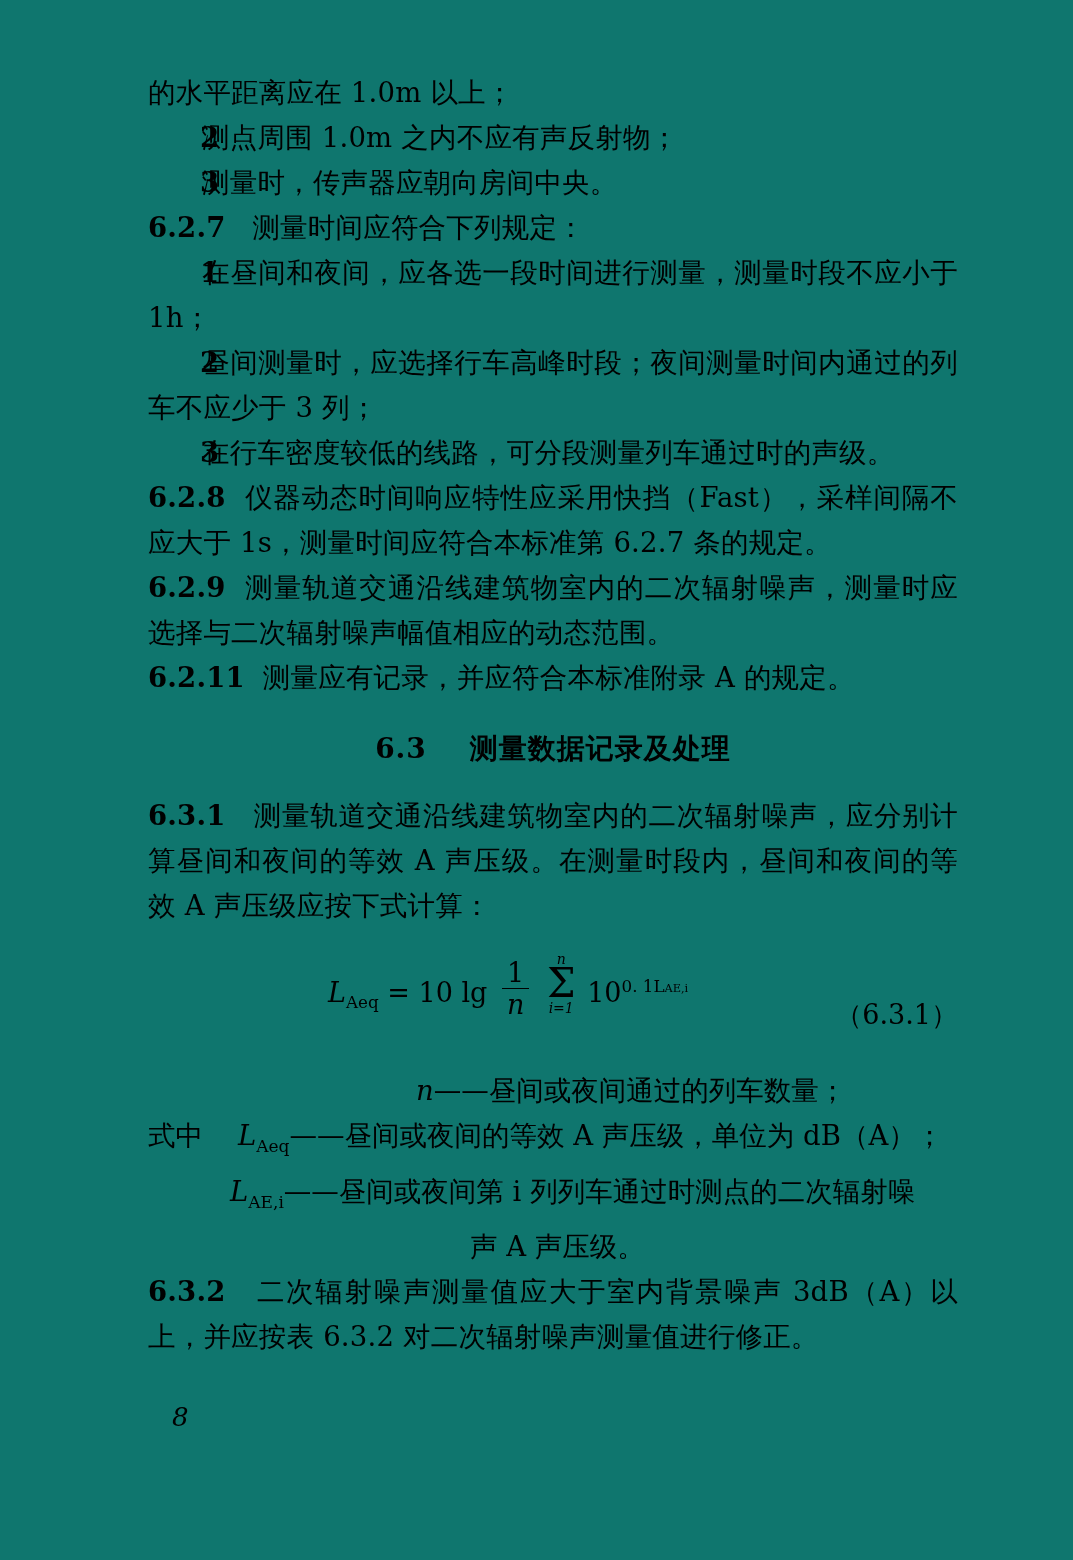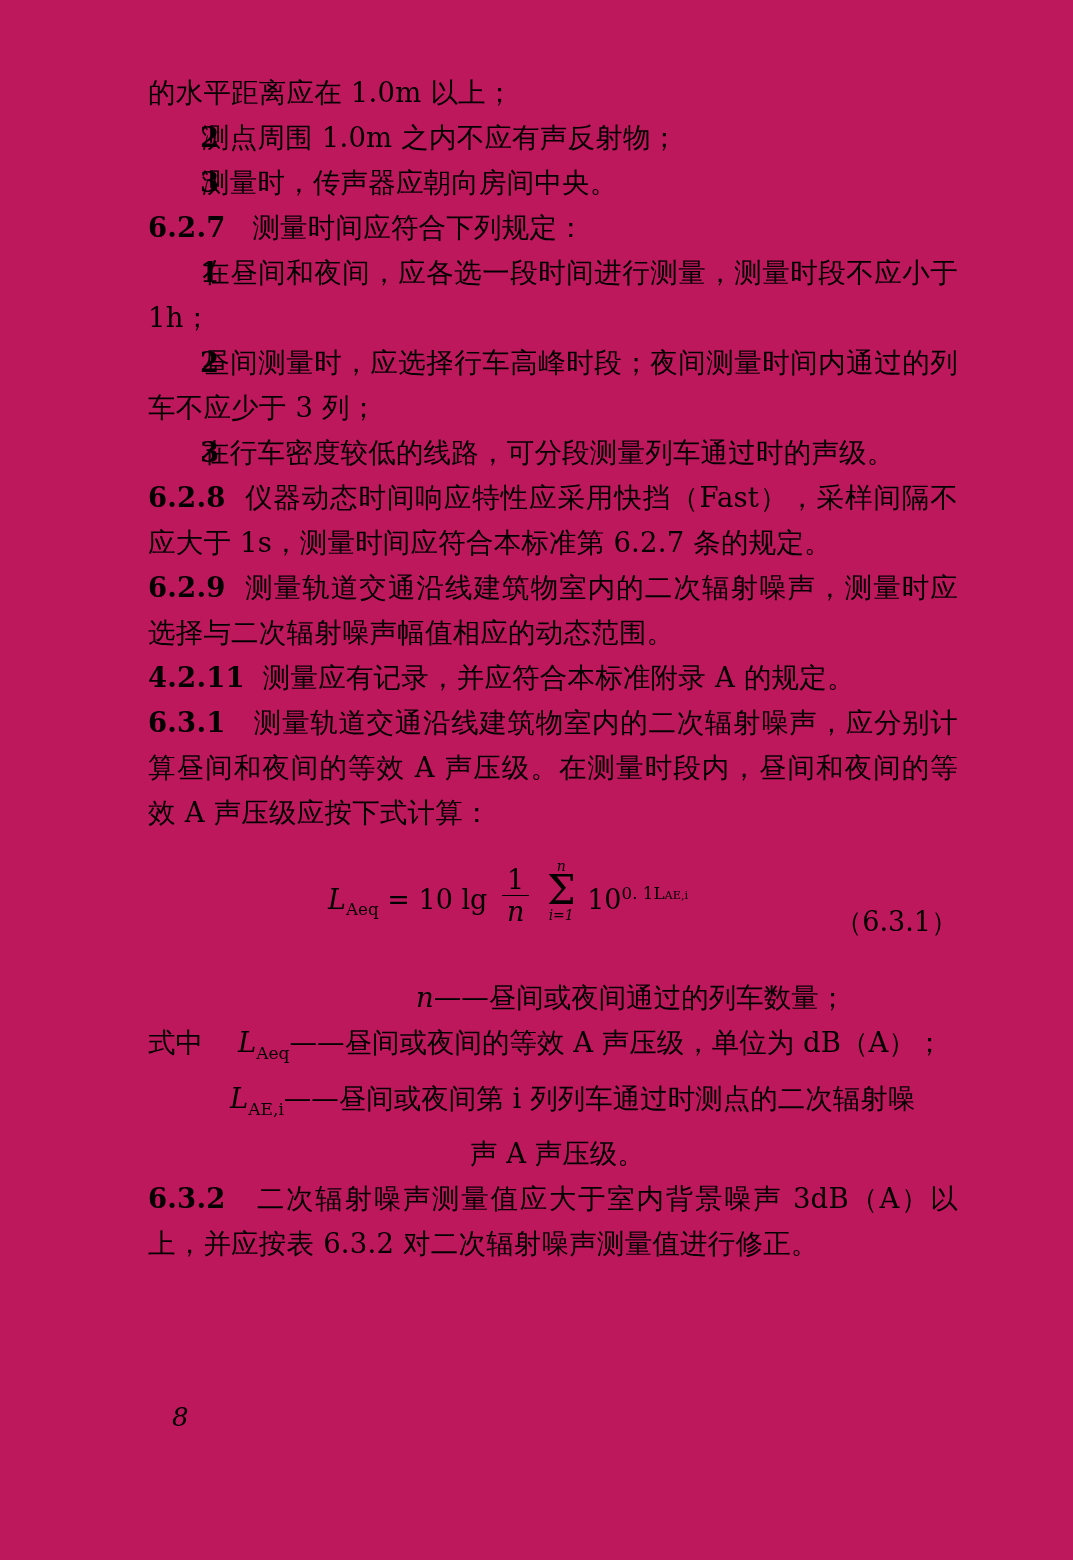--- a/index.html
+++ b/index.html
@@ -4,21 +4,21 @@
 <style>
   html, body {
     margin: 0;
     padding: 0;
     background: #ffffff;
   }
   .page {
     position: relative;
     width: 1073px;
     height: 1560px;
-    background: #be185d;
+    background: #0f766e;
     font-family: "DejaVu Serif", "Liberation Serif", serif;
     color: #000000;
     overflow: hidden;
   }
   .content {
     position: absolute;
     left: 148px;
     top: 70px;
     width: 810px;
   }
@@ -165,22 +165,23 @@
 
     <p class="para sub-item"><span class="indent-num">2</span><span>昼间测量时，应选择行车高峰时段；夜间测量时间内通过的列车不应少于 3 列；</span></p>
 
     <p class="para sub-item"><span class="indent-num">3</span><span>在行车密度较低的线路，可分段测量列车通过时的声级。</span></p>
 
     <p class="para"><span class="num">6.2.8</span>&nbsp;&nbsp;<span>仪器动态时间响应特性应采用快挡（Fast），采样间隔不应大于 1s，测量时间应符合本标准第 6.2.7 条的规定。</span></p>
 
     <p class="para"><span class="num">6.2.9</span>&nbsp;&nbsp;<span>测量轨道交通沿线建筑物室内的二次辐射噪声，测量时应选择与二次辐射噪声幅值相应的动态范围。</span></p>
 
 
-    <p class="para"><span class="num">4.2.11</span>&nbsp;&nbsp;<span>测量应有记录，并应符合本标准附录 A 的规定。</span></p>
-
+    <p class="para"><span class="num">6.2.11</span>&nbsp;&nbsp;<span>测量应有记录，并应符合本标准附录 A 的规定。</span></p>
+
+    <div class="heading"><span>6.3</span>&nbsp;&nbsp;&nbsp;&nbsp;<span>测量数据记录及处理</span></div>
 
     <p class="para"><span class="num">6.3.1</span>&nbsp;&nbsp;&nbsp;<span>测量轨道交通沿线建筑物室内的二次辐射噪声，应分别计算昼间和夜间的等效 A 声压级。在测量时段内，昼间和夜间的等效 A 声压级应按下式计算：</span></p>
 
     <div class="formula-block">
       <div class="formula">
         <span class="ital">L</span><span class="sub">Aeq</span>
         <span>=</span>
         <span>10 lg</span>
         <span class="frac">
           <span class="top">1</span>

